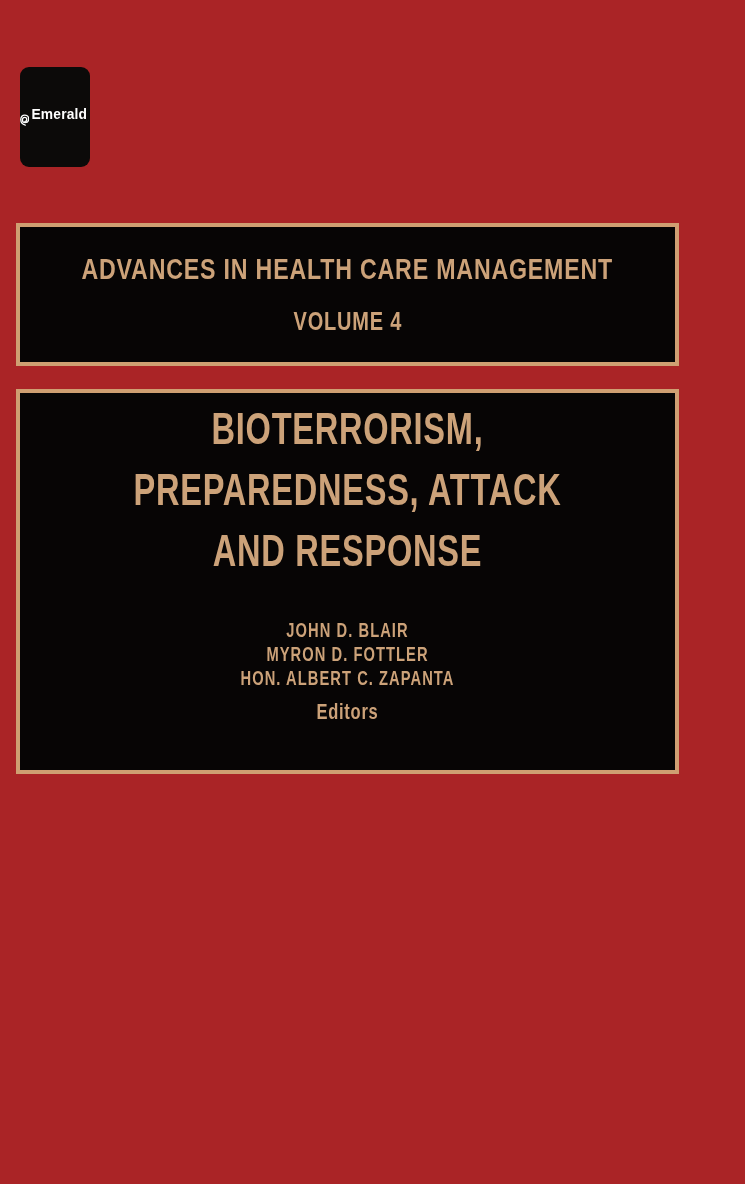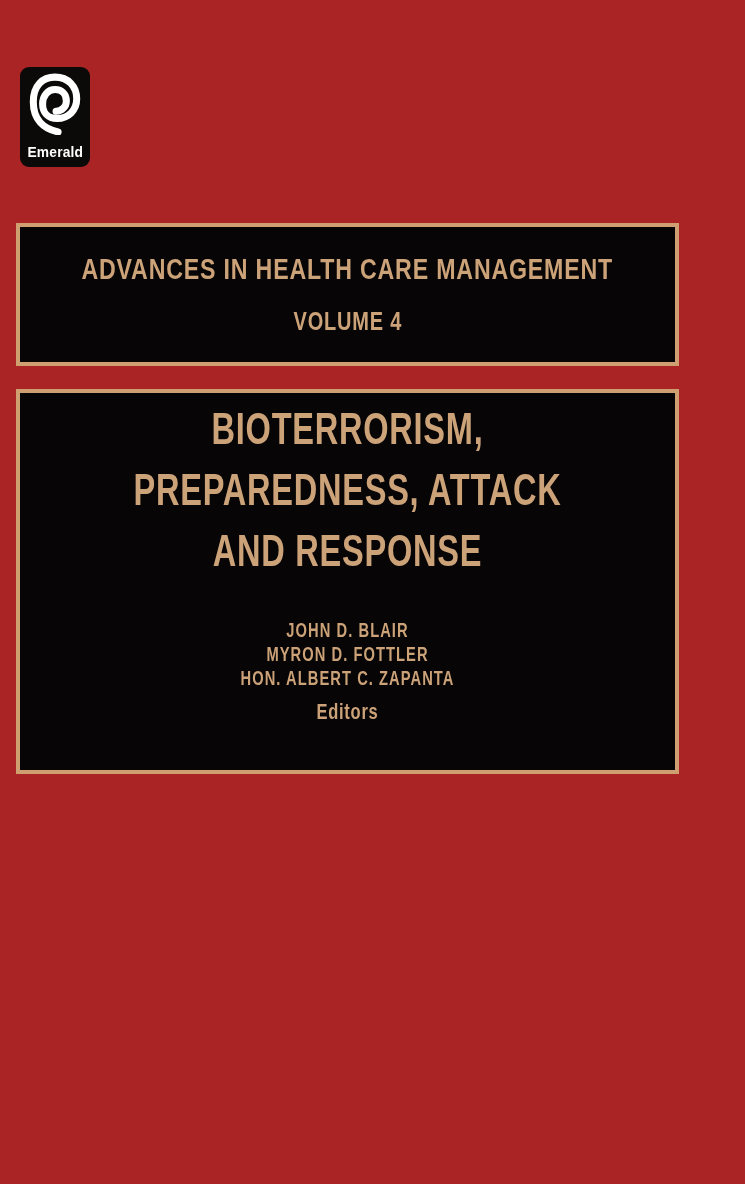--- a/index.html
+++ b/index.html
@@ -16,21 +16,21 @@
     background:var(--background);
     font-family:"Liberation Sans", sans-serif;
     position:relative;overflow:hidden;
   }
   .cover{position:absolute;inset:0;}
 
   
   .logo{
     position:absolute;left:20px;top:67px;width:70px;height:100px;
     background:var(--logo-bg);border-radius:9px;
-    display:flex;flex-direction:column;align-items:center;justify-content:space-between;
+    display:flex;flex-direction:row;align-items:center;justify-content:space-between;
   }
   .logo svg{margin-top:6px;display:block;}
   .logo-text{
     color:var(--logo-text);font-weight:bold;font-size:15px;line-height:15px;
     margin-bottom:8px;letter-spacing:0.2px;
     transform:scaleX(0.92);transform-origin:center;
   }
 
   
   .panel{

